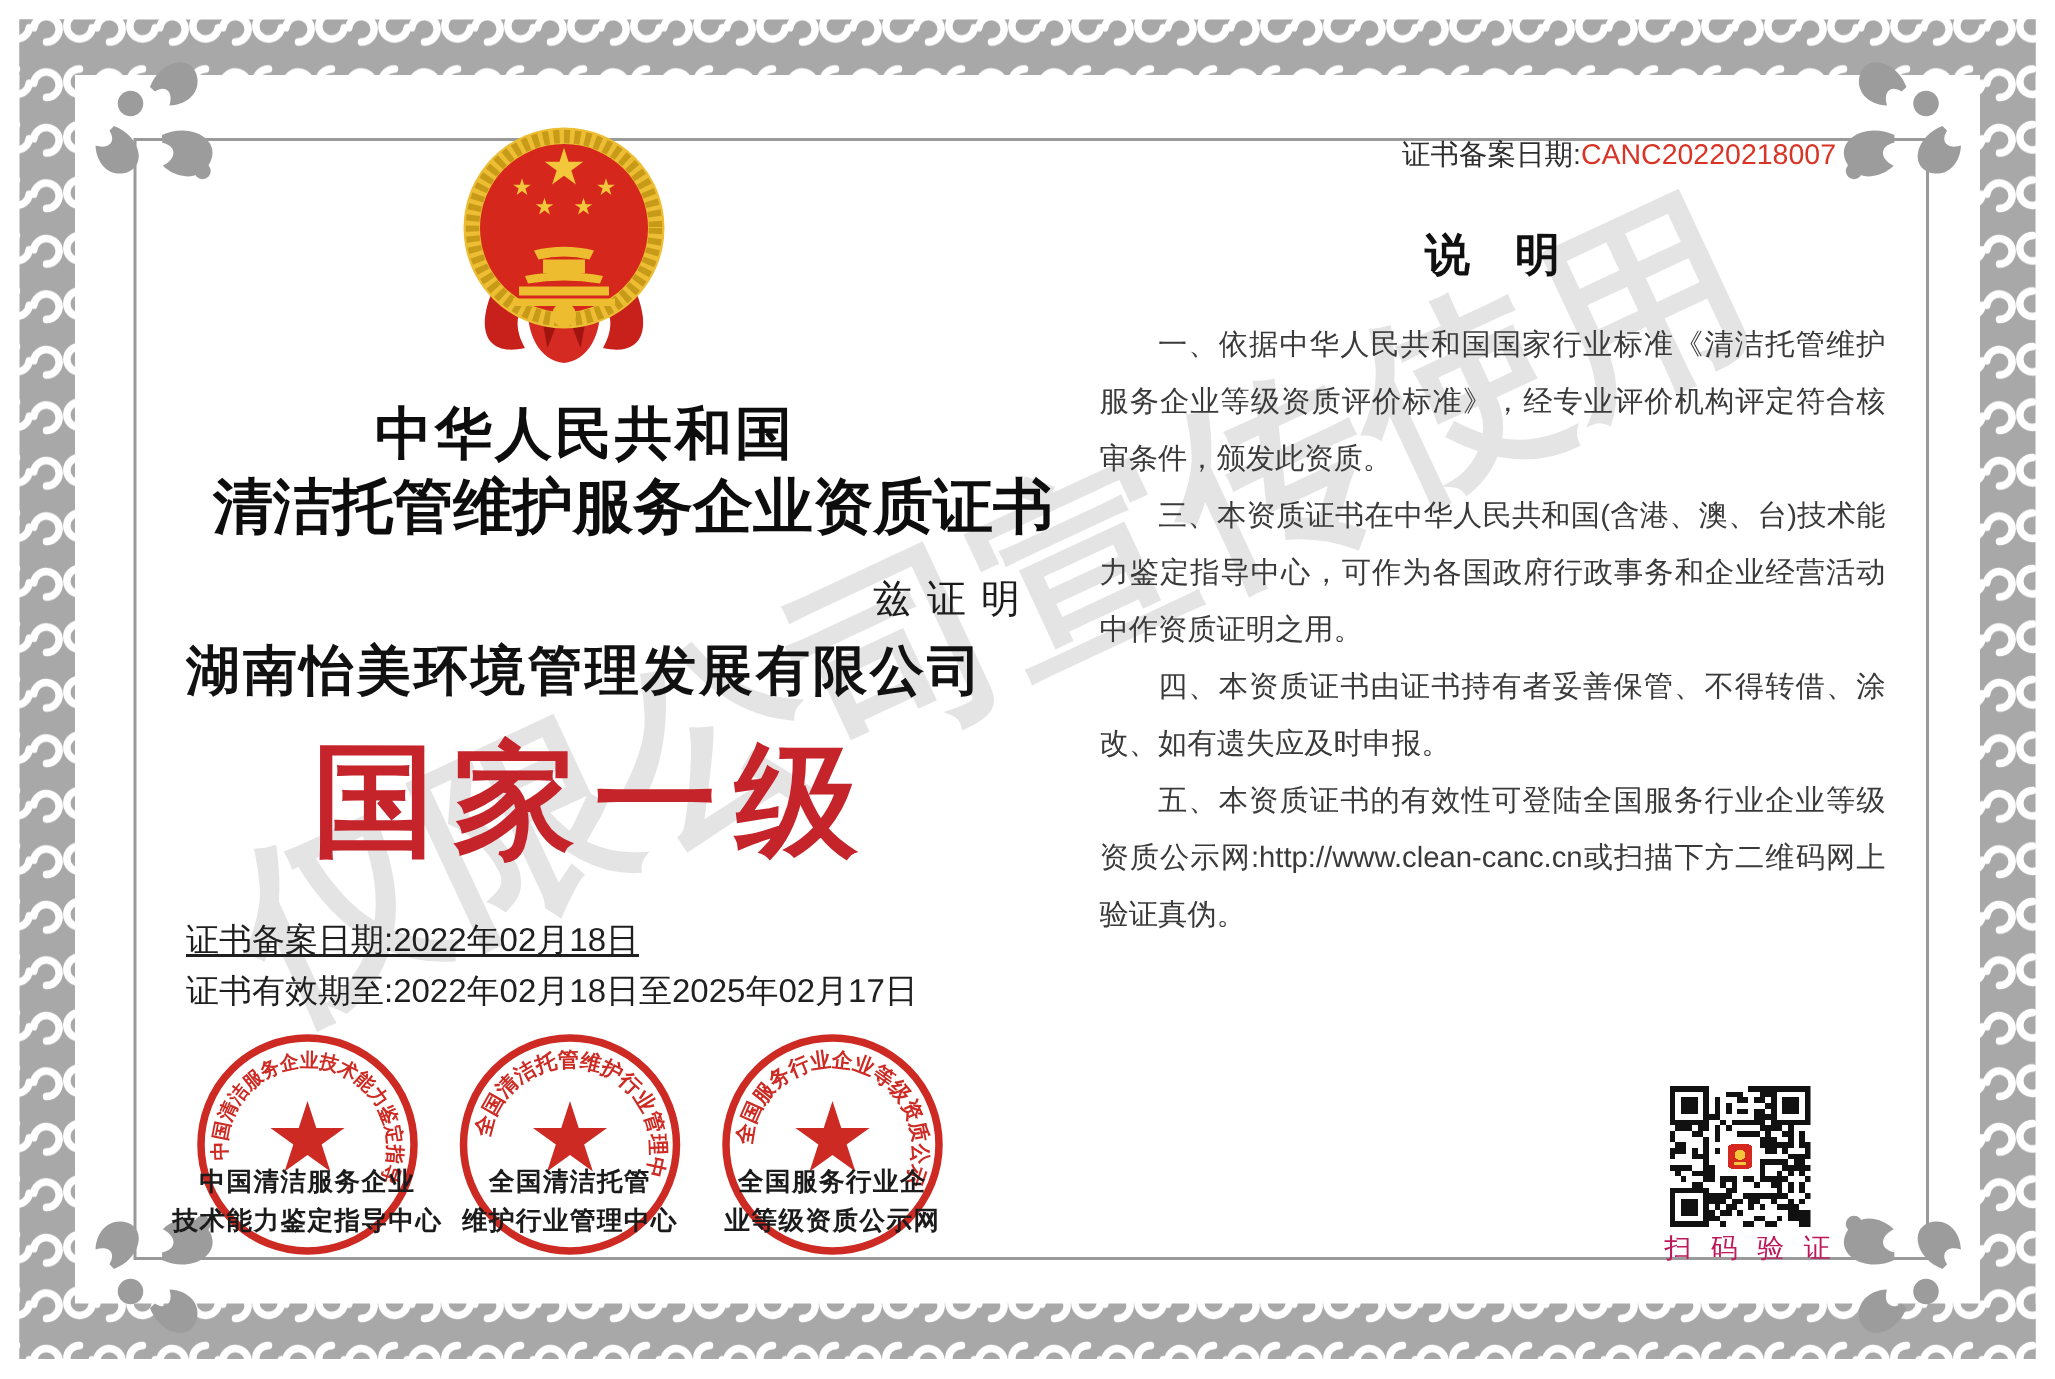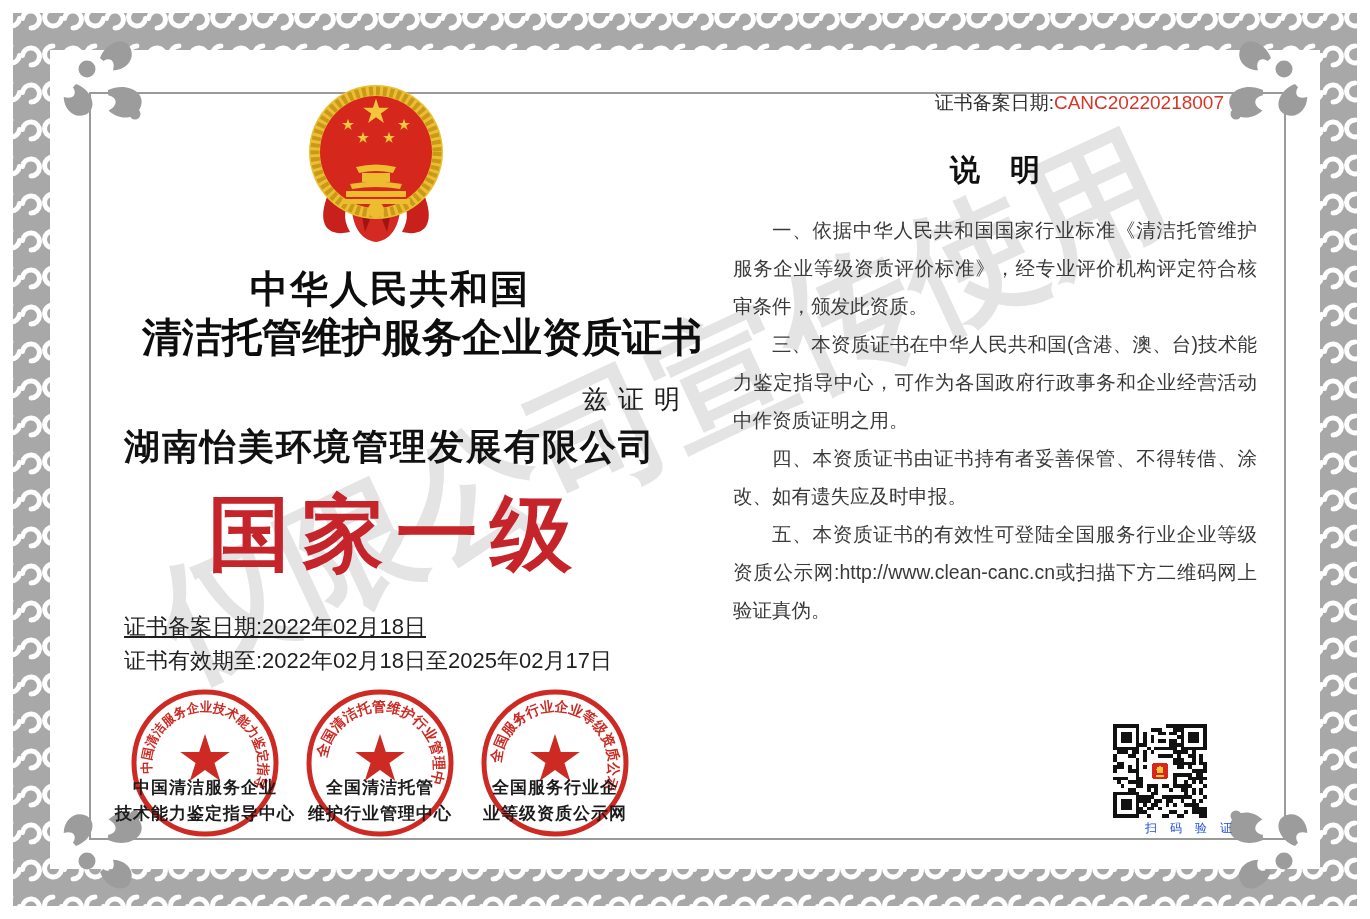--- a/index.html
+++ b/index.html
@@ -41,21 +41,21 @@
     text-align:justify;text-indent:2em;}
   
   .stamp{position:absolute;top:688px;z-index:4;}
   .s1{left:130px;} .s2{left:305px;} .s3{left:480px;}
   .stamp-caption{position:absolute;top:775px;width:230px;text-align:center;z-index:5;
     font-size:17px;font-weight:600;color:#1b1b1b;line-height:26px;letter-spacing:1px;}
   .c1{left:90px;} .c2{left:265px;} .c3{left:440px;}
   
   #qr-svg{position:absolute;left:1113px;top:724px;z-index:4;}
   .qr-caption{position:absolute;left:1085px;top:820px;width:160px;z-index:4;
-    text-align:right;font-size:12px;color:#1d4ed8;letter-spacing:13px;text-indent:13px;}
+    text-align:center;font-size:18px;color:#be185d;letter-spacing:13px;text-indent:13px;}
 </style>
 </head>
 <body>
 
 <div class="page">
 
   <svg id="frame-svg" width="1370" height="919">
     <defs>
       <pattern id="bp" width="42" height="37" patternUnits="userSpaceOnUse">
         <rect width="42" height="37" fill="#a8a8a8"></rect>

